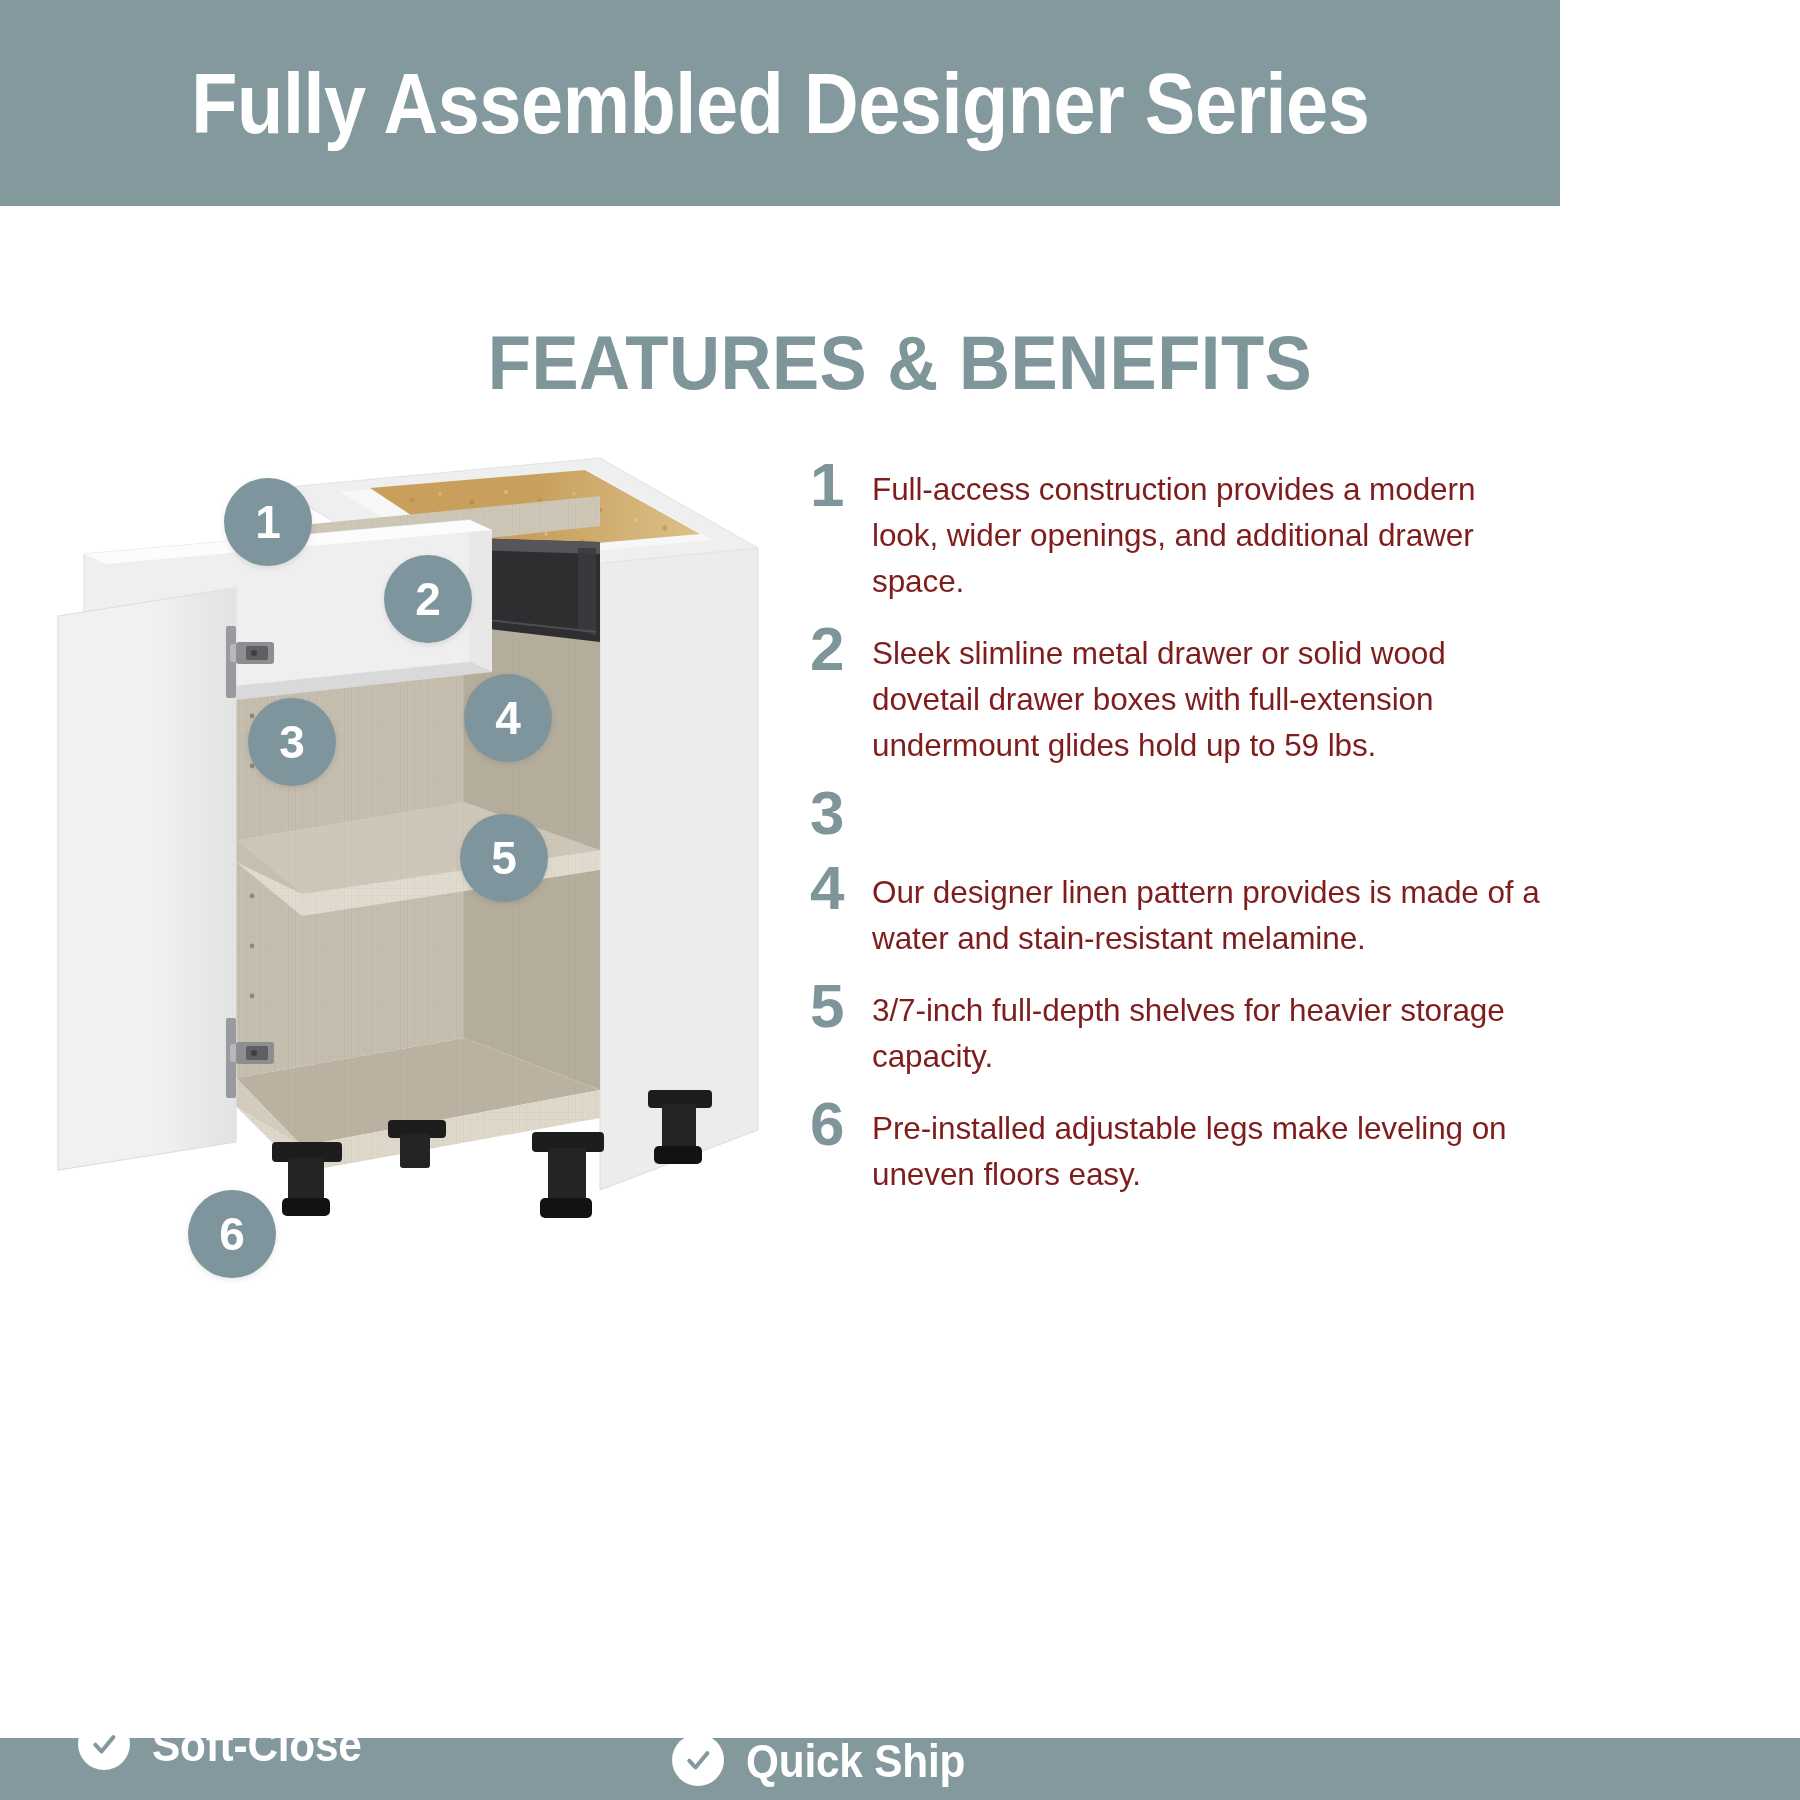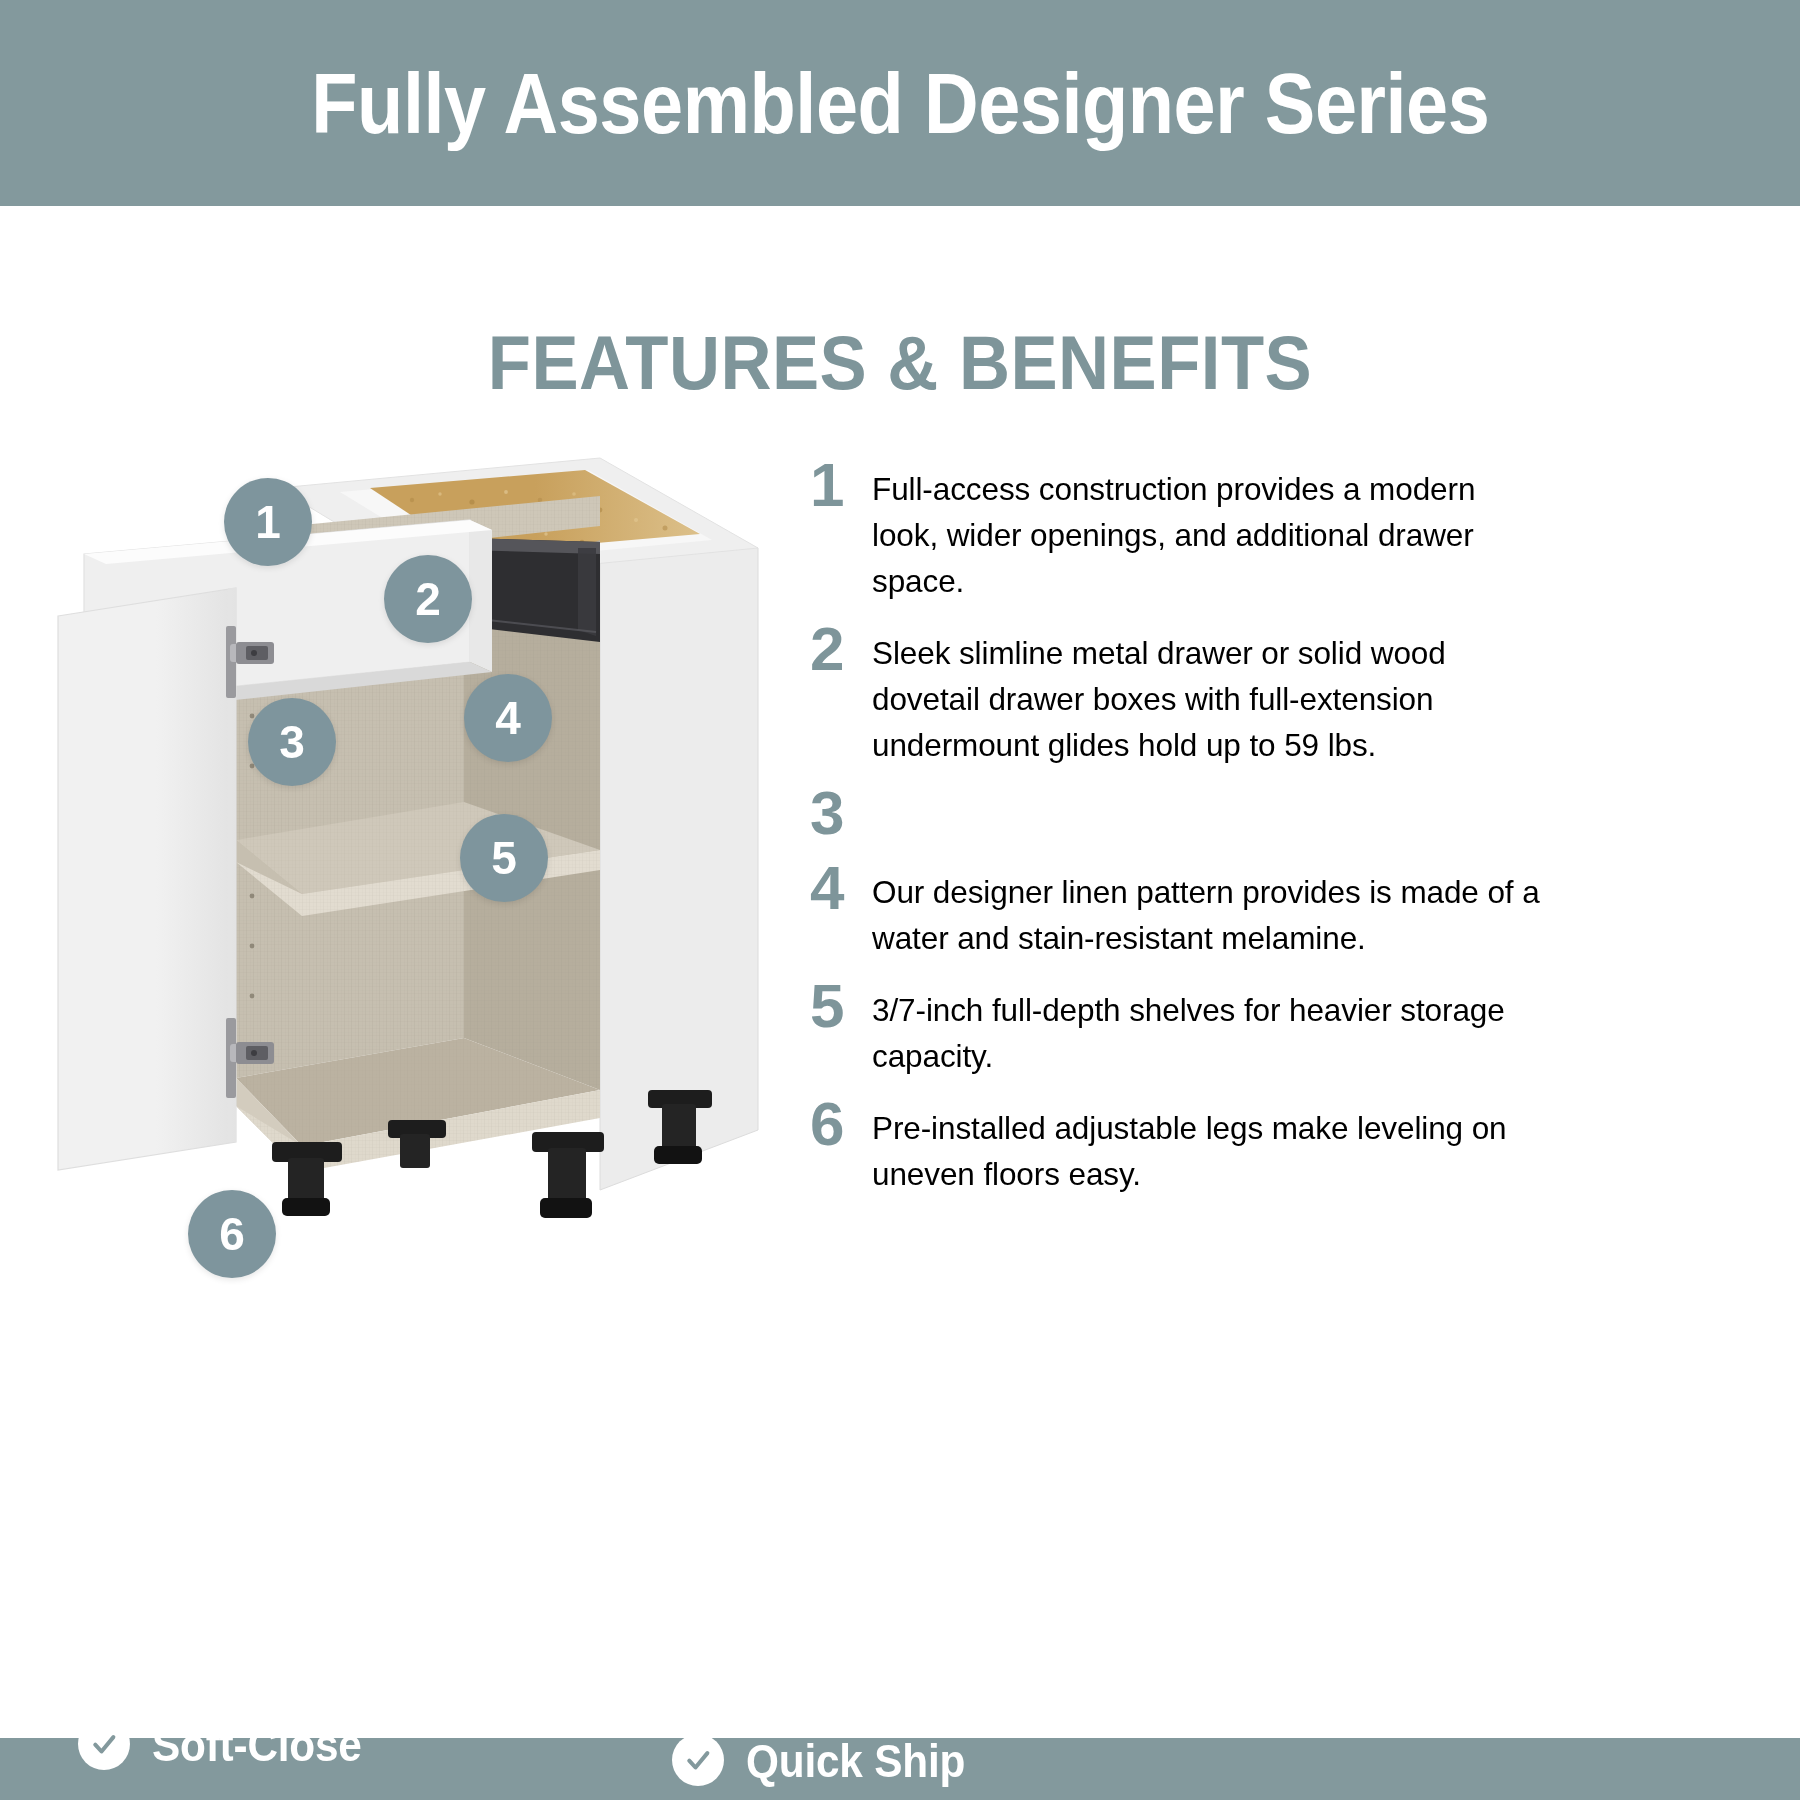--- a/index.html
+++ b/index.html
@@ -8,21 +8,21 @@
     background: #ffffff;
     font-family: "Liberation Sans", sans-serif;
     position: relative;
     overflow: hidden;
   }
 
   
   .header-band {
     position: absolute;
     left: 0; top: 0;
-    width: 1800px; height: 206px;
+    width: 1560px; height: 206px;
     background: #83999d;
     display: flex;
     align-items: center;
     justify-content: center;
   }
   .header-title {
     color: #ffffff;
     font-family: "Liberation Sans Narrow", "Liberation Sans", sans-serif;
     font-weight: 700;
     font-size: 86px;
@@ -92,21 +92,21 @@
     color: #7e959a;
     font-family: "Liberation Sans", sans-serif;
     font-weight: 700;
     font-size: 62px;
     line-height: 0.98;
     text-align: left;
     padding-left: 10px;
   }
   .feature-text {
     flex: 1 1 auto;
-    color: #000000;
+    color: #7f1d1d;
     font-family: "Liberation Sans", sans-serif;
     font-weight: 400;
     font-size: 31.5px;
     line-height: 1.46;
     padding-top: 12px;
     letter-spacing: -0.1px;
   }
 
   
   .footer-band {

